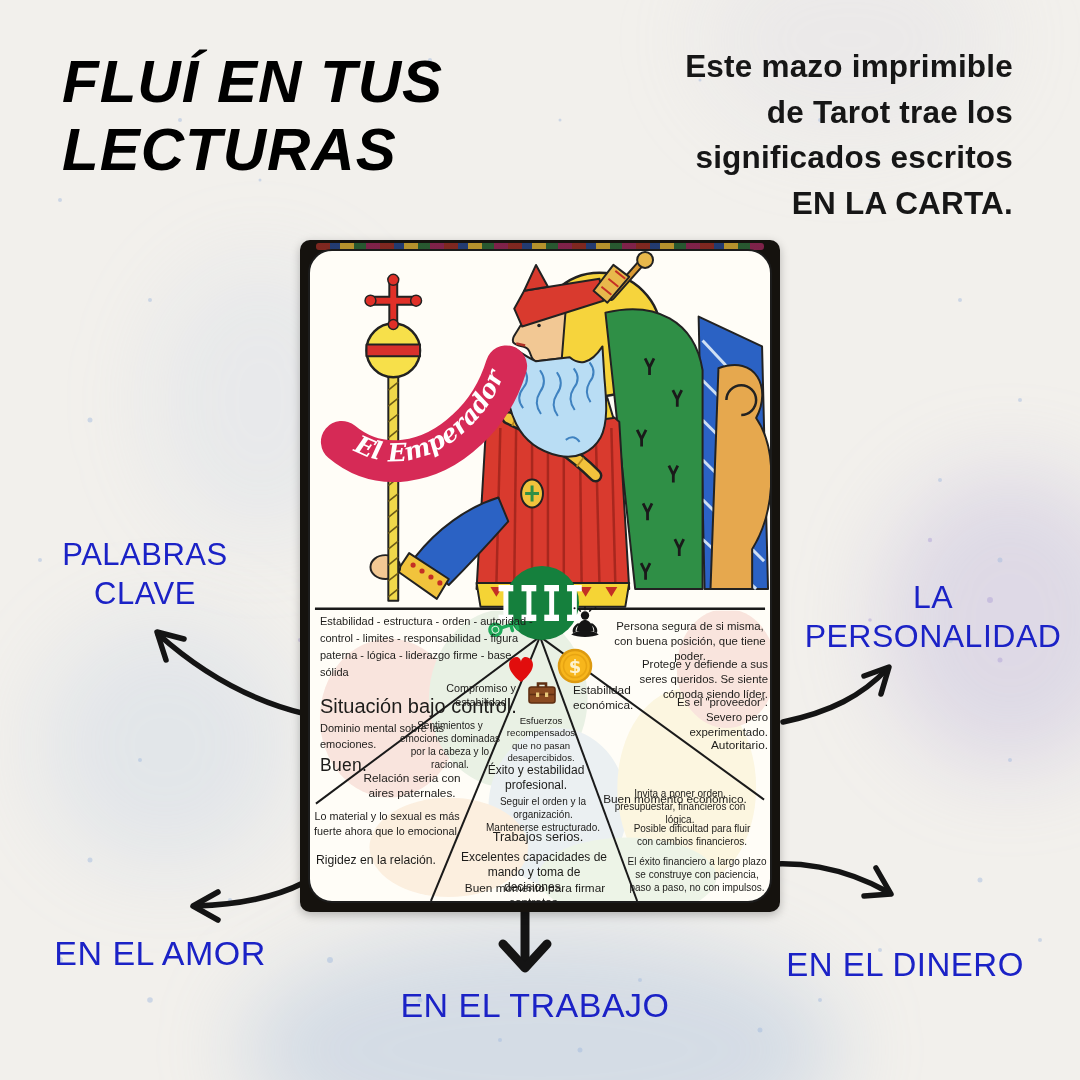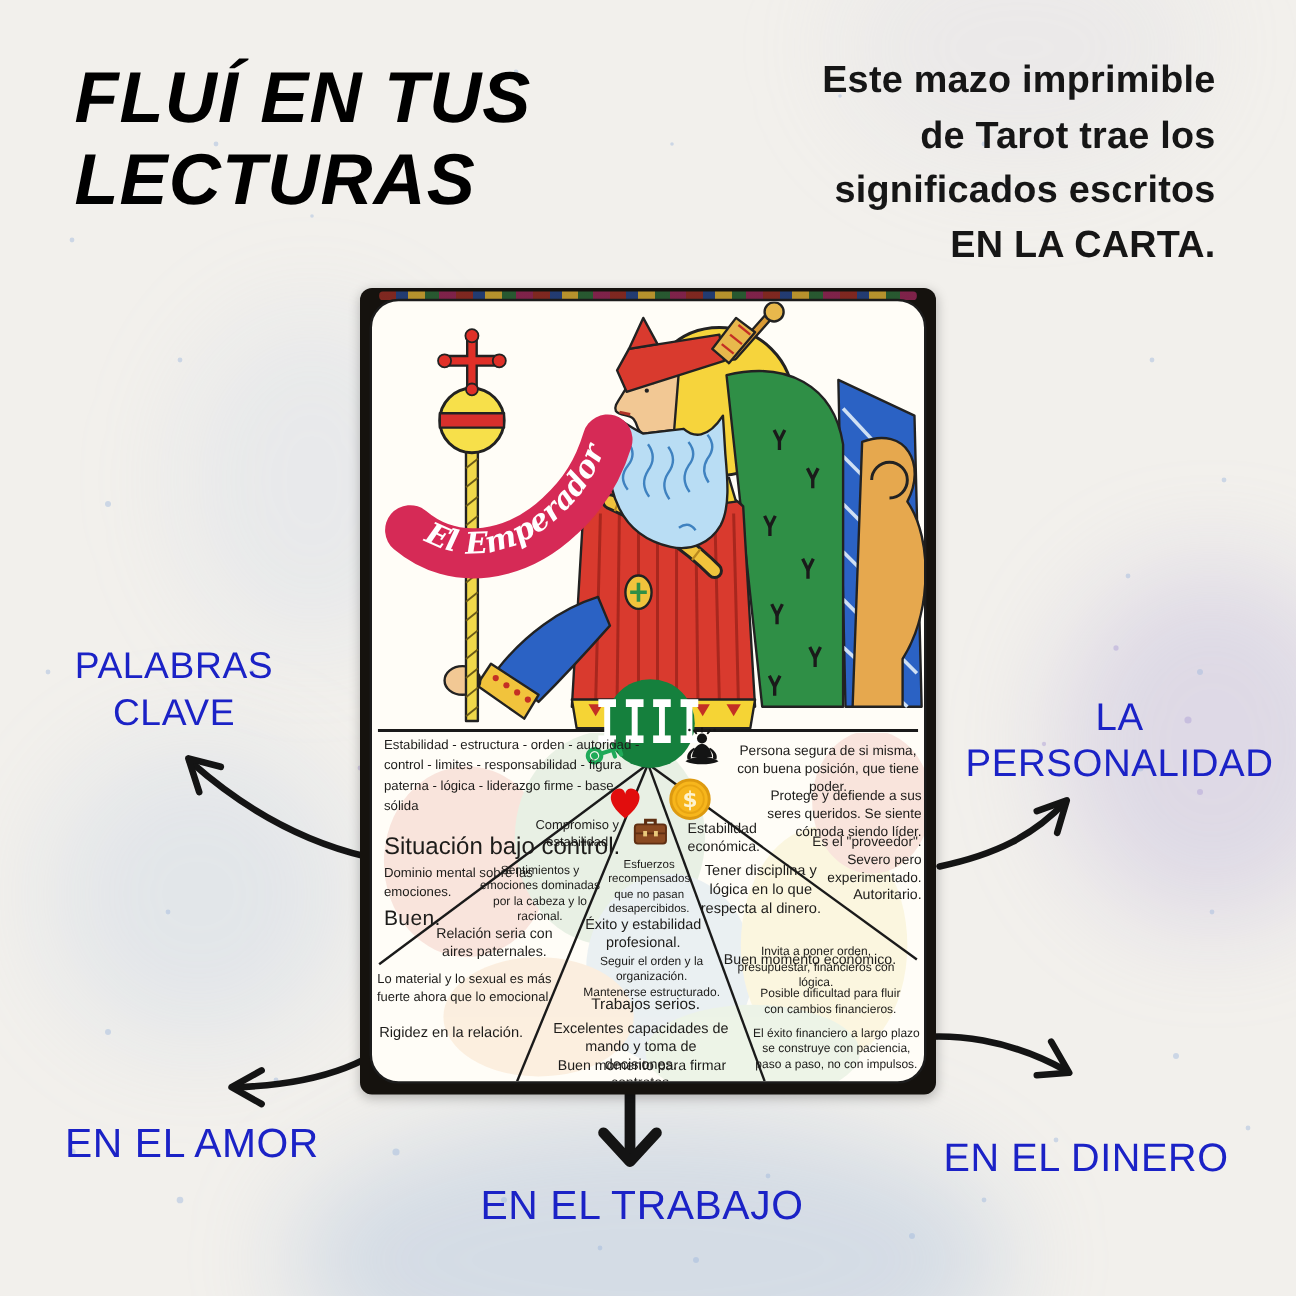--- a/index.html
+++ b/index.html
@@ -411,21 +411,20 @@
     <div class="sec lv4">Rigidez en la relación.</div>
 
     <div class="sec wk0">Esfuerzos recompensados que no pasan desapercibidos.</div>
     <div class="sec wk1">Éxito y estabilidad profesional.</div>
     <div class="sec wk2">Seguir el orden y la organización. Mantenerse estructurado.</div>
     <div class="sec wk3">Trabajos serios.</div>
     <div class="sec wk4">Excelentes capacidades de mando y toma de decisiones.</div>
     <div class="sec wk5">Buen momento para firmar contratos.</div>
 
     <div class="sec mn0">Estabilidad económica.</div>
-    <div class="sec mn1">Tener disciplina y lógica en lo que respecta al dinero.</div>
     <div class="sec mn2">Buen momento económico.</div>
     <div class="sec mn3">Invita a poner orden, presupuestar, financieros con lógica.</div>
     <div class="sec mn4">Posible dificultad para fluir con cambios financieros.</div>
     <div class="sec mn5">El éxito financiero a largo plazo se construye con paciencia, paso a paso, no con impulsos.</div>
 
     <div class="sec ps0">Persona segura de si misma, con buena posición, que tiene poder.</div>
     <div class="sec ps1">Protege y defiende a sus seres queridos. Se siente cómoda siendo líder.</div>
     <div class="sec ps2">Es el "proveedor". Severo pero experimentado.</div>
     <div class="sec ps3">Autoritario.</div>
 

